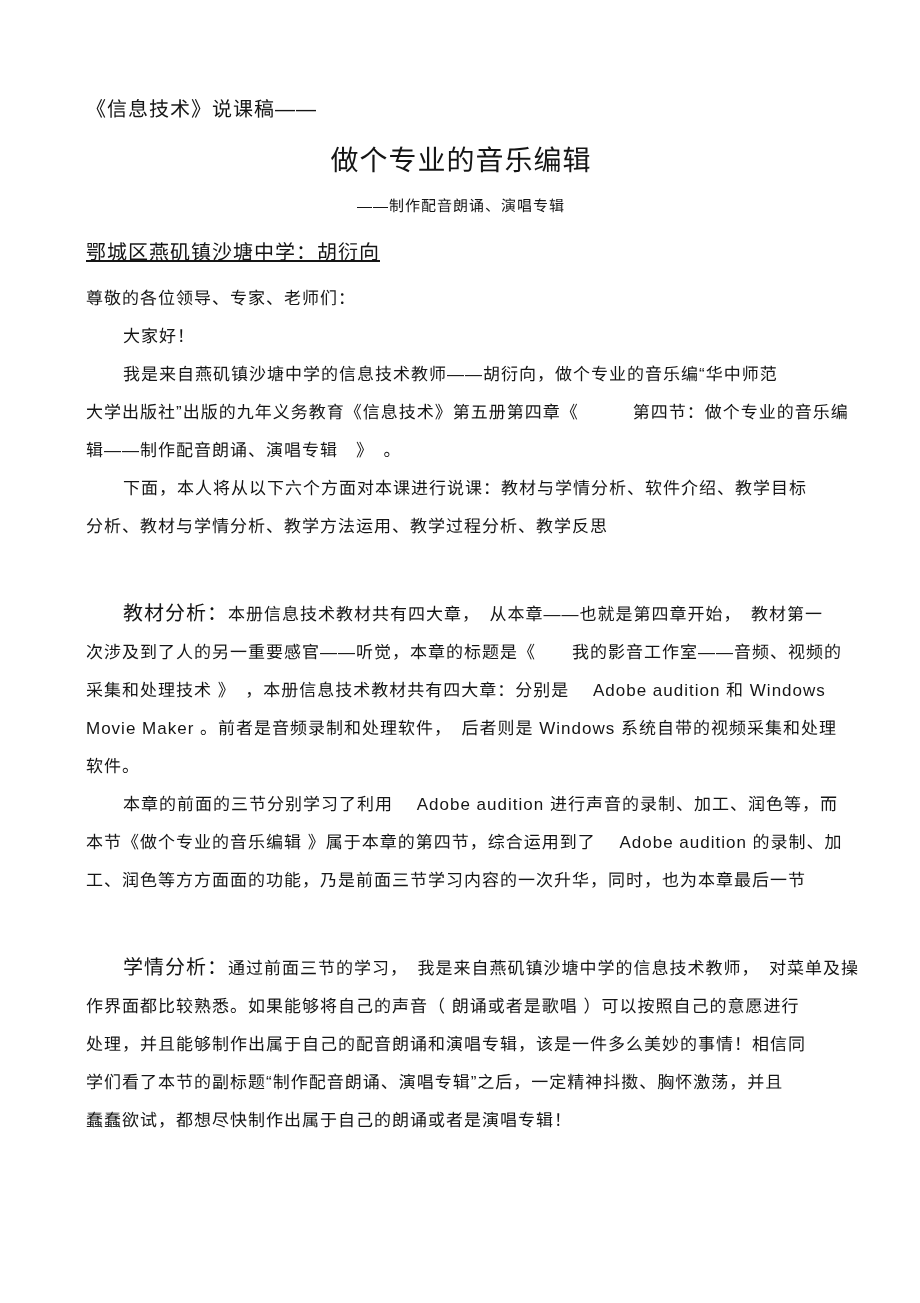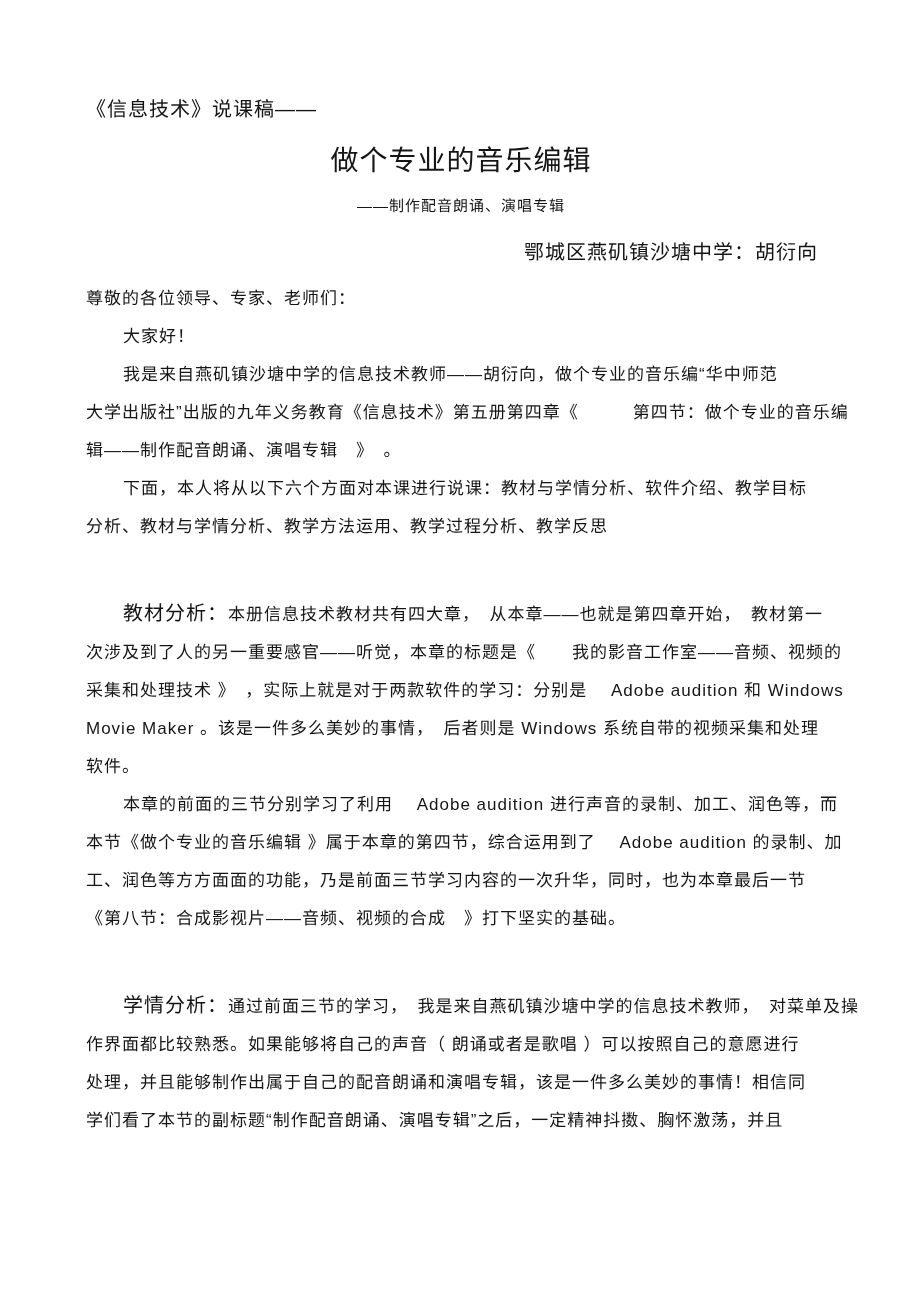--- a/index.html
+++ b/index.html
@@ -38,24 +38,25 @@
     font-size: 15px;
     line-height: 40px;
     text-align: center;
     letter-spacing: 1px;
     white-space: nowrap;
   }
   .author {
     margin-top: 6px;
     font-size: 20px;
     line-height: 40px;
-    text-align: right;
+    text-align: left;
     padding-right: 18px;
     letter-spacing: 1px;
     white-space: nowrap;
+    text-decoration: underline;
   }
   .doc-body {
     margin-top: 8px;
   }
   .line {
     font-size: 17px;
     line-height: 38px;
     letter-spacing: 1px;
     white-space: nowrap;
   }
@@ -81,27 +82,26 @@
     <div class="doc-body">
         <div class="line"><span>尊敬的各位领导、专家、老师们：</span></div>
         <div class="line indent"><span>大家好！</span></div>
         <div class="line indent"><span>我是来自燕矶镇沙塘中学的信息技术教师——胡衍向，做个专业的音乐编“华中师范</span></div>
         <div class="line"><span>大学出版社”出版的九年义务教育《信息技术》第五册第四章《　　　第四节：做个专业的音乐编</span></div>
         <div class="line"><span>辑——制作配音朗诵、演唱专辑　》　。</span></div>
         <div class="line indent"><span>下面，本人将从以下六个方面对本课进行说课：教材与学情分析、软件介绍、教学目标</span></div>
         <div class="line"><span>分析、教材与学情分析、教学方法运用、教学过程分析、教学反思</span></div>
         <div class="line indent gap"><span class="lead">教材分析：</span><span>本册信息技术教材共有四大章，　从本章——也就是第四章开始，　教材第一</span></div>
         <div class="line"><span>次涉及到了人的另一重要感官——听觉，本章的标题是《　　我的影音工作室——音频、视频的</span></div>
-        <div class="line"><span>采集和处理技术 》　，实际上就是对于两款软件的学习：分别是　 Adobe audition  和 Windows</span></div>
-        <div class="line"><span>Movie Maker 。该是一件多么美妙的事情，　后者则是 Windows 系统自带的视频采集和处理</span></div>
+        <div class="line"><span>采集和处理技术 》　，本册信息技术教材共有四大章：分别是　 Adobe audition  和 Windows</span></div>
+        <div class="line"><span>Movie Maker 。前者是音频录制和处理软件，　后者则是 Windows 系统自带的视频采集和处理</span></div>
         <div class="line"><span>软件。</span></div>
         <div class="line indent"><span>本章的前面的三节分别学习了利用　 Adobe audition 进行声音的录制、加工、润色等，而</span></div>
         <div class="line"><span>本节《做个专业的音乐编辑 》属于本章的第四节，综合运用到了　 Adobe audition 的录制、加</span></div>
         <div class="line"><span>工、润色等方方面面的功能，乃是前面三节学习内容的一次升华，同时，也为本章最后一节</span></div>
-        <div class="line"><span>《第八节：合成影视片——音频、视频的合成　》打下坚实的基础。</span></div>
         <div class="line indent gap"><span class="lead">学情分析：</span><span>通过前面三节的学习，　我是来自燕矶镇沙塘中学的信息技术教师，　对菜单及操</span></div>
         <div class="line"><span>作界面都比较熟悉。如果能够将自己的声音（ 朗诵或者是歌唱 ）可以按照自己的意愿进行</span></div>
         <div class="line"><span>处理，并且能够制作出属于自己的配音朗诵和演唱专辑，该是一件多么美妙的事情！相信同</span></div>
         <div class="line"><span>学们看了本节的副标题“制作配音朗诵、演唱专辑”之后，一定精神抖擞、胸怀激荡，并且</span></div>
         <div class="line"><span>蠢蠢欲试，都想尽快制作出属于自己的朗诵或者是演唱专辑！</span></div>
       </div>
   </div>
 </div>
 
 </body></html>

